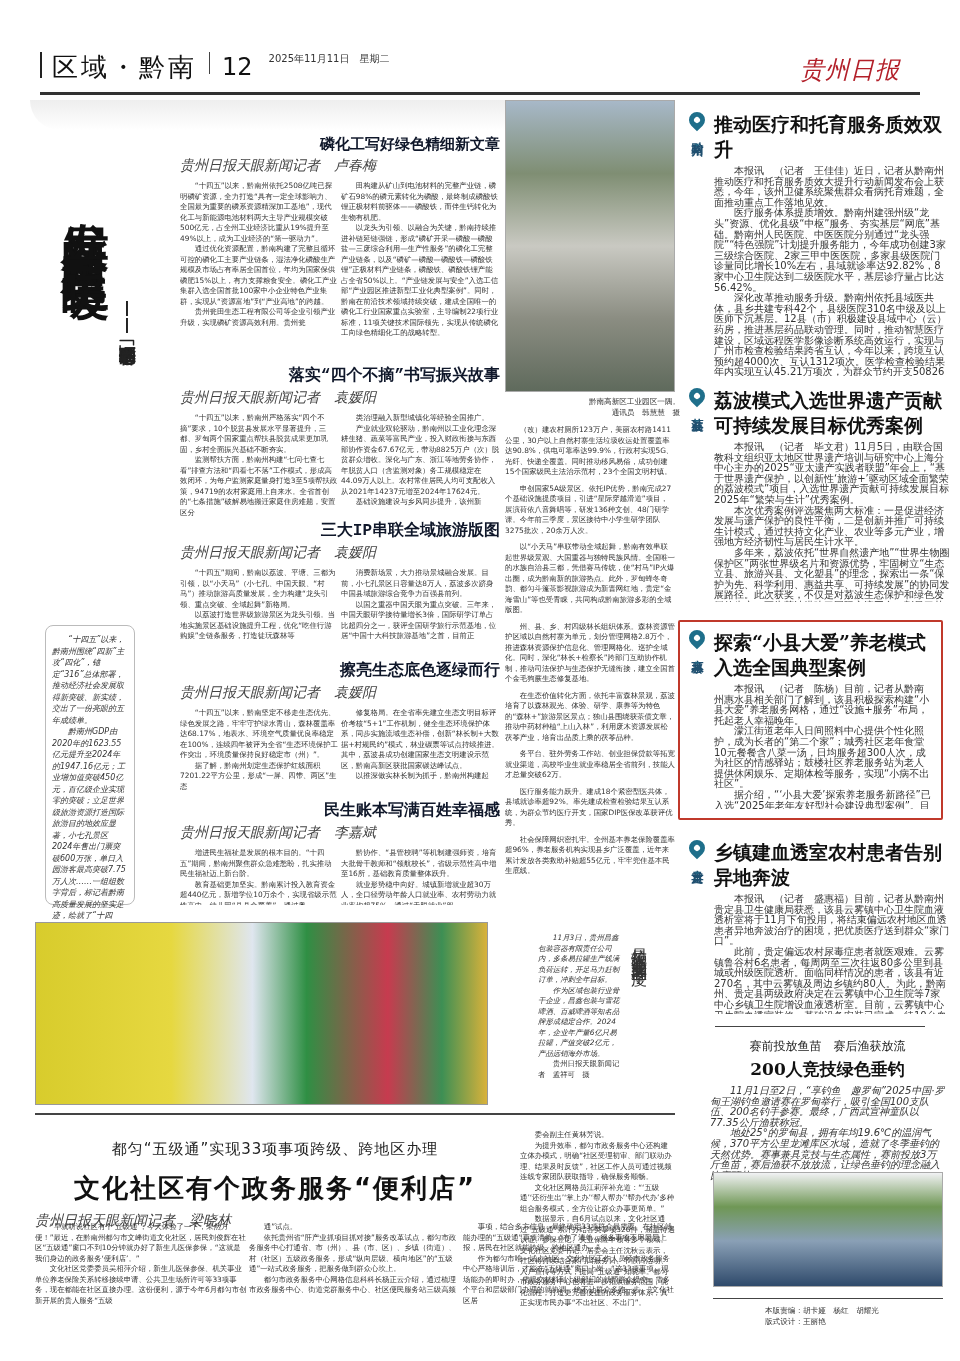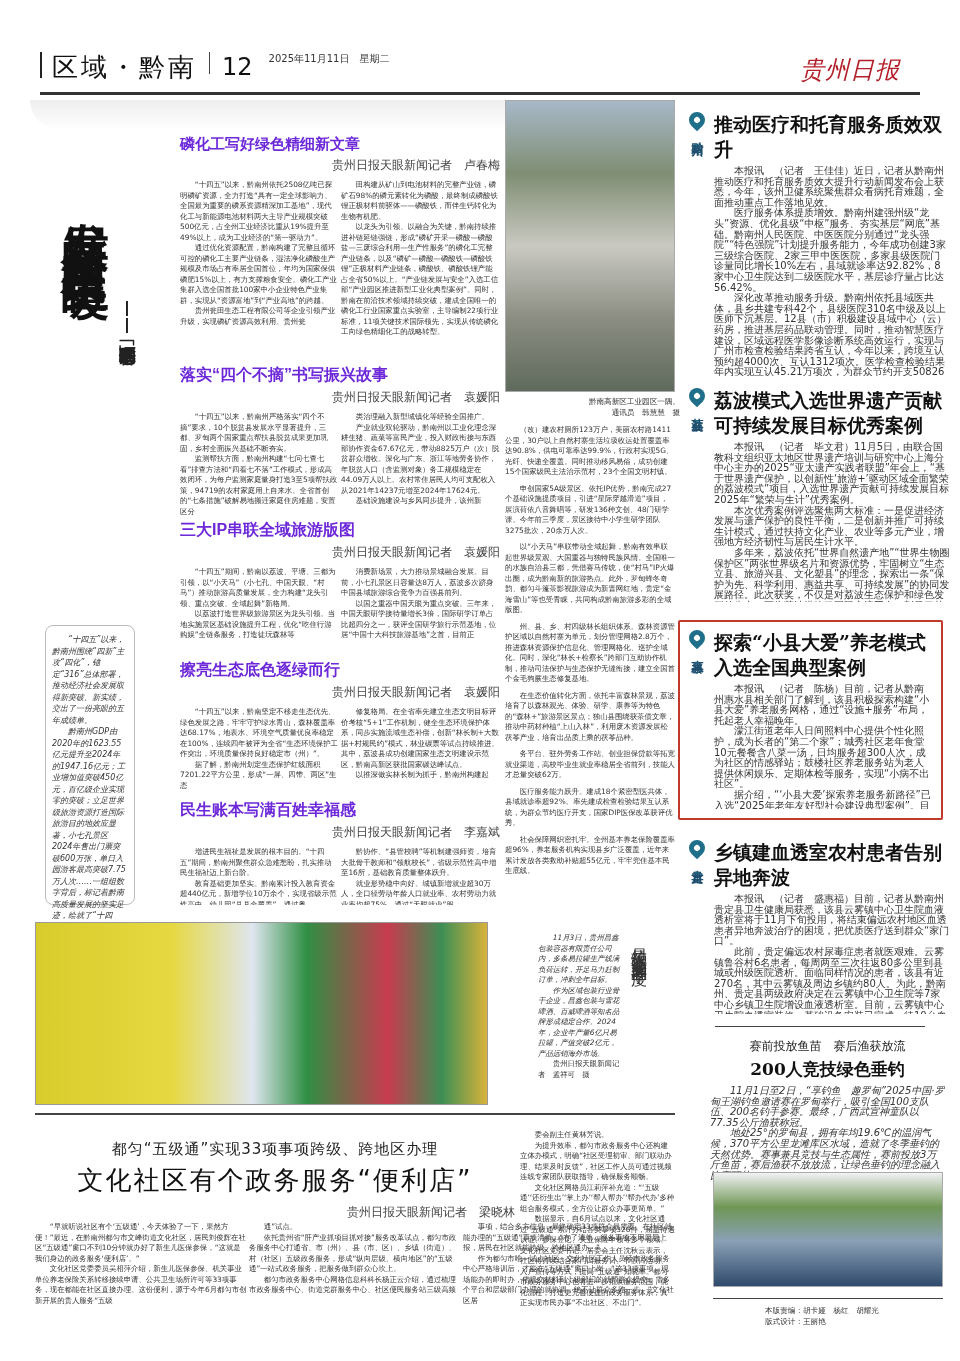--- a/index.html
+++ b/index.html
@@ -11,22 +11,22 @@
 .mh-sep{width:1px;height:22px;background:#444;margin:0 6px}
 .mh-page{font-size:24px;line-height:30px;color:#111}
 .mh-date{font-size:10px;margin-left:10px;margin-bottom:4px;color:#333}
 .logo{right:60px;top:54px;font-family:"DejaVu Serif",serif;font-size:24px;color:#b3202a;font-style:italic;letter-spacing:1px}
 .topline{left:40px;right:40px;top:92px;height:3px;background:#333}
 .curl{left:30px;top:100px;width:640px;height:30px;background:linear-gradient(180deg,#eee,#fff);border-radius:0 0 0 60px}
 .vtitle{left:60px;top:185px;font-size:48px;font-weight:bold;writing-mode:vertical-rl;letter-spacing:4px;color:#111;line-height:52px}
 .vsub{left:118px;top:300px;font-family:"DejaVu Serif",serif;font-size:17px;writing-mode:vertical-rl;color:#222;font-weight:bold;line-height:20px}
 .sidebox{left:45px;top:625px;width:90px;height:280px;border:1px solid #bbb;border-radius:8px;padding:8px 6px;background:#fff}
 .sidebox p{font-size:8px;line-height:11.5px;text-indent:2em;color:#333;font-style:italic}
-.article h2{font-family:Liberation Sans, sans-serif;font-weight:bold;text-align:left;color:#6d28d9}
-.byline{font-size:12px;text-align:right;color:#444;margin:3px 0 6px;}
+.article h2{font-family:Liberation Mono, monospace;font-weight:bold;text-align:right;color:#0f172a}
+.byline{font-size:14px;text-align:left;color:#444;margin:3px 0 6px;font-style:italic}
 .cols{display:flex;gap:2px}
 .cols p{font-size:7.4px;line-height:10.5px;text-indent:2em;color:#333}
 .col{flex:1}
 .photo{background:linear-gradient(180deg,#a7b8c8 0%,#7f8e73 25%,#c9c9c2 50%,#8b8d82 75%,#5f6a5c 100%);border:1px solid #aaa}
 .photo2{background:linear-gradient(90deg,#d8cc2c 0%,#e6d840 30%,#dfe6ef 48%,#2f8f44 60%,#c73b4f 78%,#3d8f54 90%,#d9b23b 100%);border:1px solid #999}
 .photo3{background:linear-gradient(180deg,#f1f2f4 0%,#6f9755 30%,#8aa0b6 60%,#2f4a6b 100%);border:1px solid #aaa}
 .caption{font-size:7.6px;color:#333;line-height:11px}
 .rhead{display:flex;gap:8px}
 .pin{display:flex;flex-direction:column;align-items:center;width:18px}
 .pin-dot{width:16px;height:16px;border-radius:50% 50% 50% 0;transform:rotate(-45deg);background:#1f6f8b;position:relative}
@@ -158,21 +158,21 @@
 <div class="abs cols" style="left:538px;top:933px;width:82px;flex-direction:column;gap:0">
   <p style="font-style:italic">11月3日，贵州昌鑫包装容器有限责任公司内，多条易拉罐生产线满负荷运转，开足马力赶制订单，冲刺全年目标。</p>
   <p style="font-style:italic">作为区域包装行业骨干企业，昌鑫包装与雪花啤酒、百威啤酒等知名品牌形成稳定合作。2024年，企业年产量6亿只易拉罐，产值突破2亿元，产品远销海外市场。</p>
   <p>贵州日报天眼新闻记者　孟祥可　摄</p>
 </div>
 <div class="abs vhead" style="left:630px;top:935px;height:170px">易拉罐生产企业冲刺四季度</div>
 <div class="abs hr" style="left:35px;top:1113px;width:640px"></div>
 
 <div class="abs" style="left:35px;top:1140px;width:480px;text-align:center">
   <div style="font-size:15px;color:#222;letter-spacing:1px">都匀“五级通”实现33项事项跨级、跨地区办理</div>
-  <div style="font-size:26px;font-weight:normal;color:#111;letter-spacing:2px;margin-top:4px">文化社区有个政务服务“便利店”</div>
+  <div style="font-size:26px;font-weight:bold;color:#111;letter-spacing:2px;margin-top:12px">文化社区有个政务服务“便利店”</div>
   <div class="byline" style="margin-top:6px">贵州日报天眼新闻记者　梁晓林</div>
 </div>
 <div class="abs cols" style="left:35px;top:1222px;width:640px;height:125px;overflow:hidden">
   <div class="col">
       <p>“早就听说社区有个‘五级通’，今天体验了一下，果然方便！”最近，在黔南州都匀市文峰街道文化社区，居民刘俊辉在社区“五级通”窗口不到10分钟就办好了新生儿医保参保，“这就是我们身边的政务服务‘便利店’。”</p>
       <p>文化社区党委委员吴相萍介绍，新生儿医保参保、机关事业单位养老保险关系转移接续申请、公共卫生场所许可等33项事务，现在都能在社区直接办理。这份便利，源于今年6月都匀市创新开展的贵人服务“五级</p>
     </div>
   <div class="col">
       <p>通”试点。</p>
       <p>依托贵州省“肝产业抓项目抓对接”服务改革试点，都匀市政务服务中心打通省、市（州）、县（市、区）、乡镇（街道）、村（社区）五级政务服务，形成“纵向层级、横向地区”的“五级通”一站式政务服务，把服务做到群众心坎上。</p>

